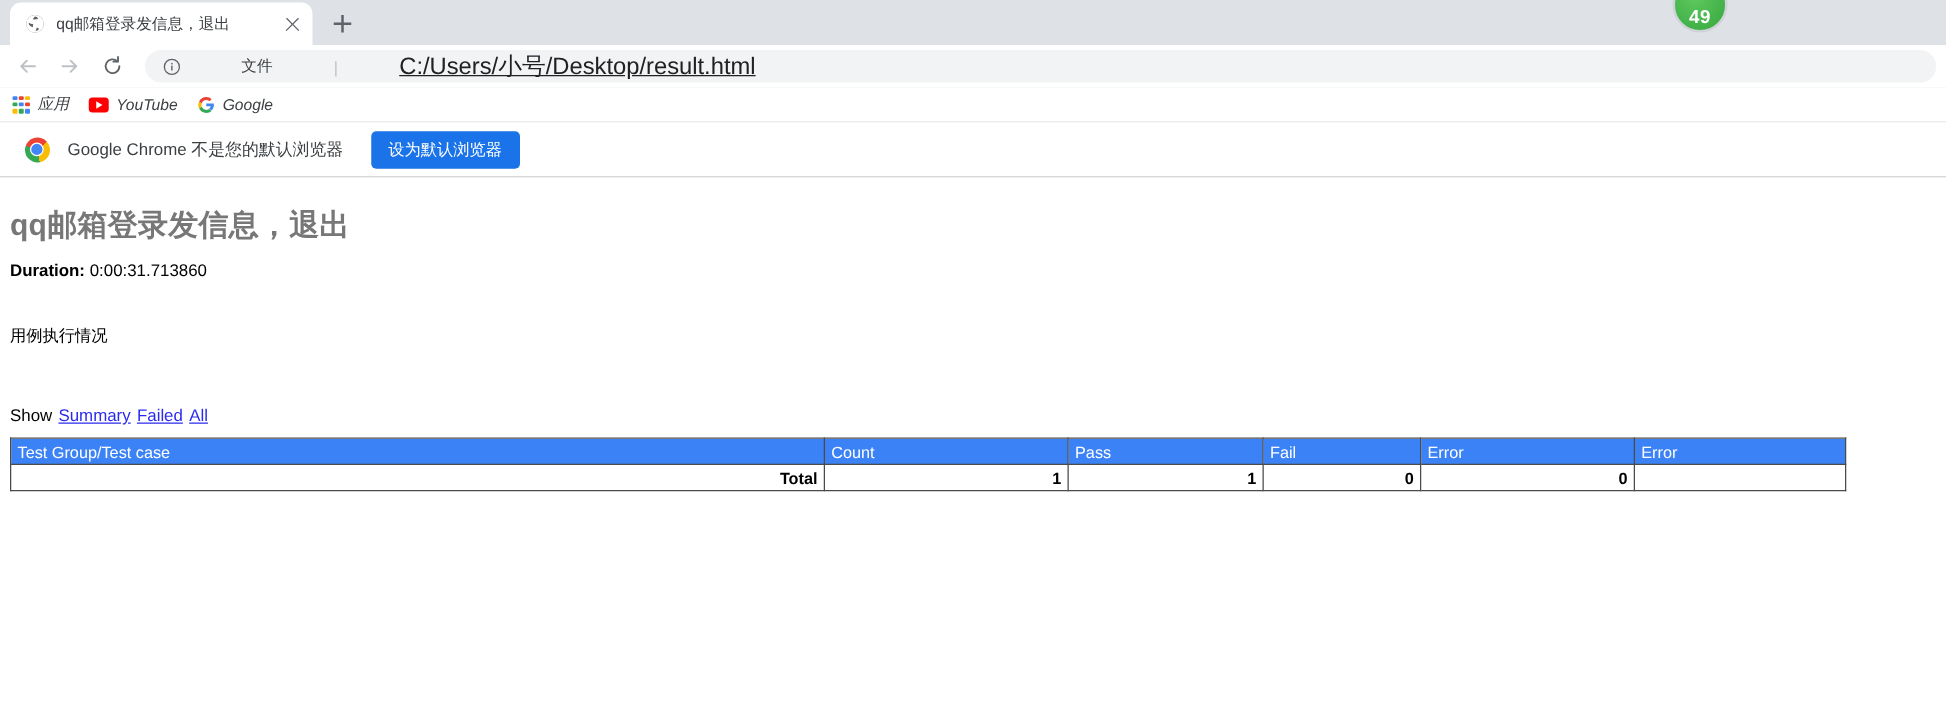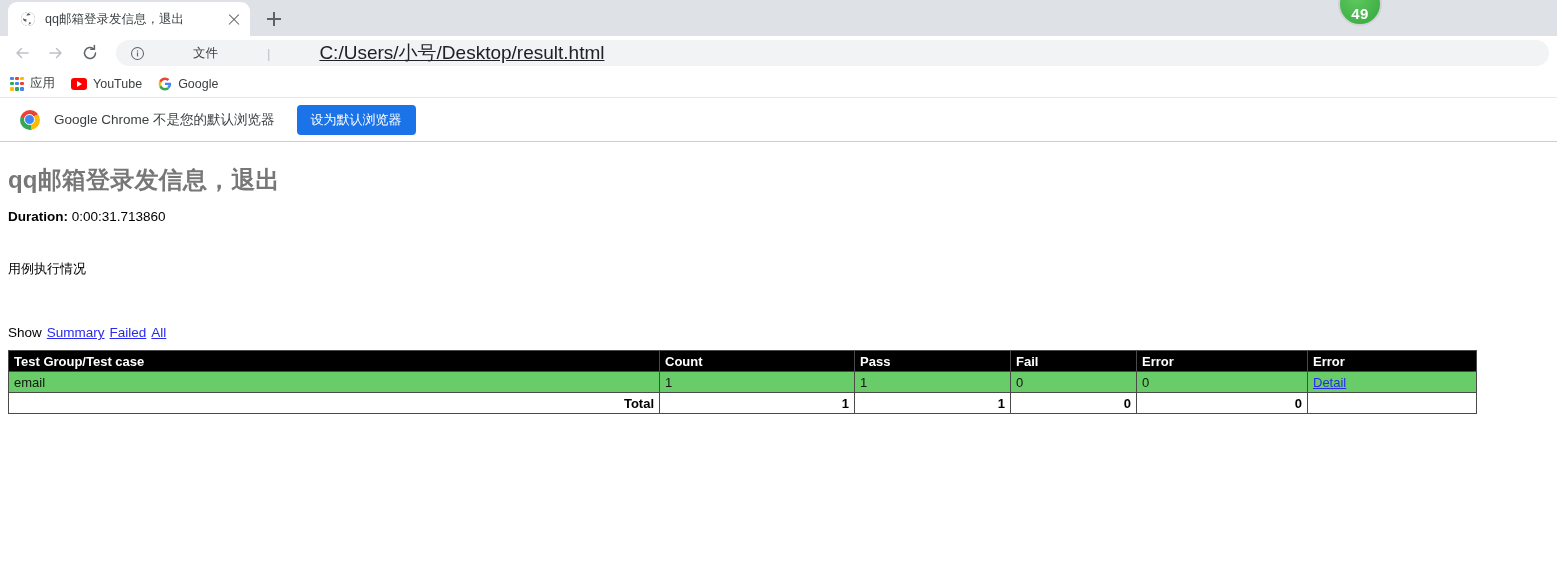--- a/index.html
+++ b/index.html
@@ -153,20 +153,21 @@
   }
 
   
   .bookmarks {
     height: 28px;
     background: #ffffff;
     display: flex;
     align-items: center;
     padding: 0 10px;
     border-bottom: 1px solid #e6e8eb;
+    font-style: italic;
   }
   .bm {
     display: flex;
     align-items: center;
     margin-right: 16px;
     font-size: 12.5px;
     color: #3c4043;
     white-space: nowrap;
   }
   .bm .ico { margin-right: 6px; display: flex; align-items: center; }
@@ -298,23 +299,23 @@
   table.report th, table.report td {
     border: 1px solid #4a4a4a;
     padding: 1px 5px;
     height: 20px;
     text-align: left;
     vertical-align: middle;
     overflow: hidden;
     white-space: nowrap;
   }
   table.report thead th {
-    background: #000000;
+    background: #3b82f6;
     color: #ffffff;
-    font-weight: bold;
+    font-weight: normal;
     height: 21px;
     border-color: #4a4a4a;
   }
   tr.row-pass td {
     background: #68cc68;
     color: #141414;
     font-weight: normal;
     height: 21px;
   }
   tr.row-total td {
@@ -466,30 +467,20 @@
         <tr>
           <th>Test Group/Test case</th>
           <th>Count</th>
           <th>Pass</th>
           <th>Fail</th>
           <th>Error</th>
           <th>Error</th>
         </tr>
       </thead>
       <tbody>
-        <tr class="row-pass">
-          <td>email</td>
-          <td>1</td>
-          <td>1</td>
-          <td>0</td>
-          <td>0</td>
-          <td class="cell-view">
-            <a href="#">Detail</a>
-          </td>
-        </tr>
         <tr class="row-total">
           <td>Total</td>
           <td>1</td>
           <td>1</td>
           <td>0</td>
           <td>0</td>
           <td class="cell-view"></td>
         </tr>
       </tbody>
     </table>

